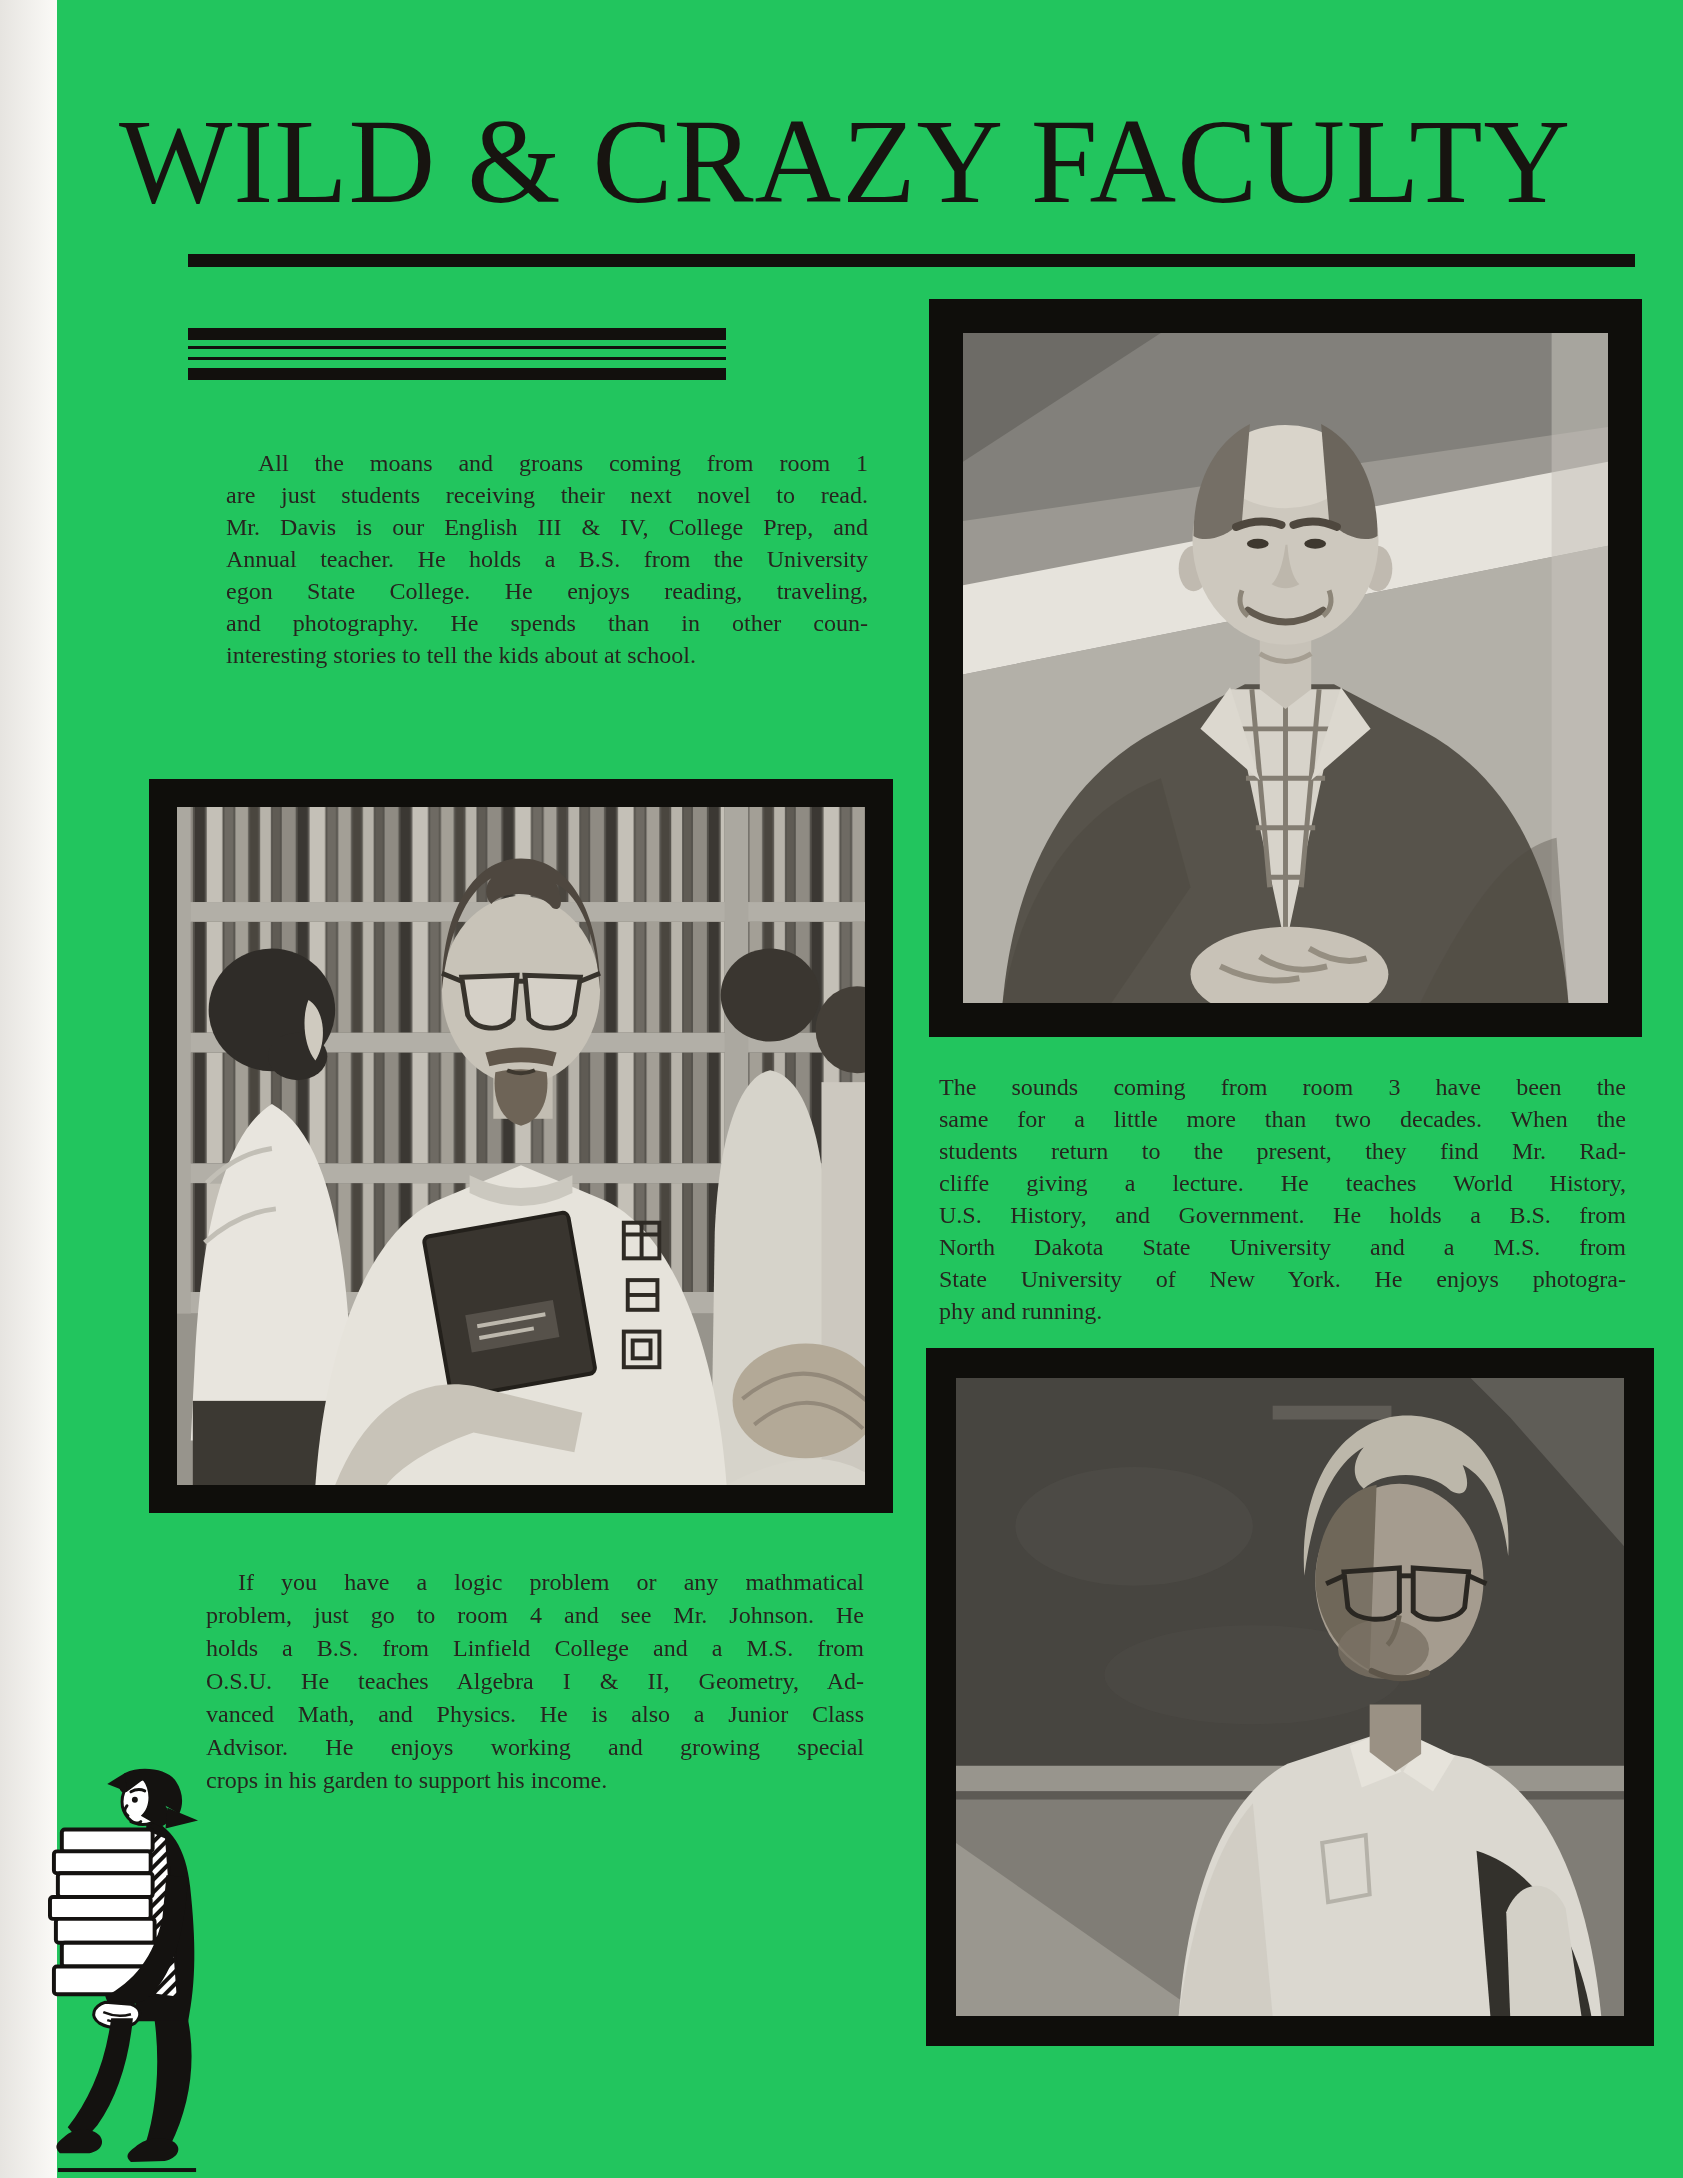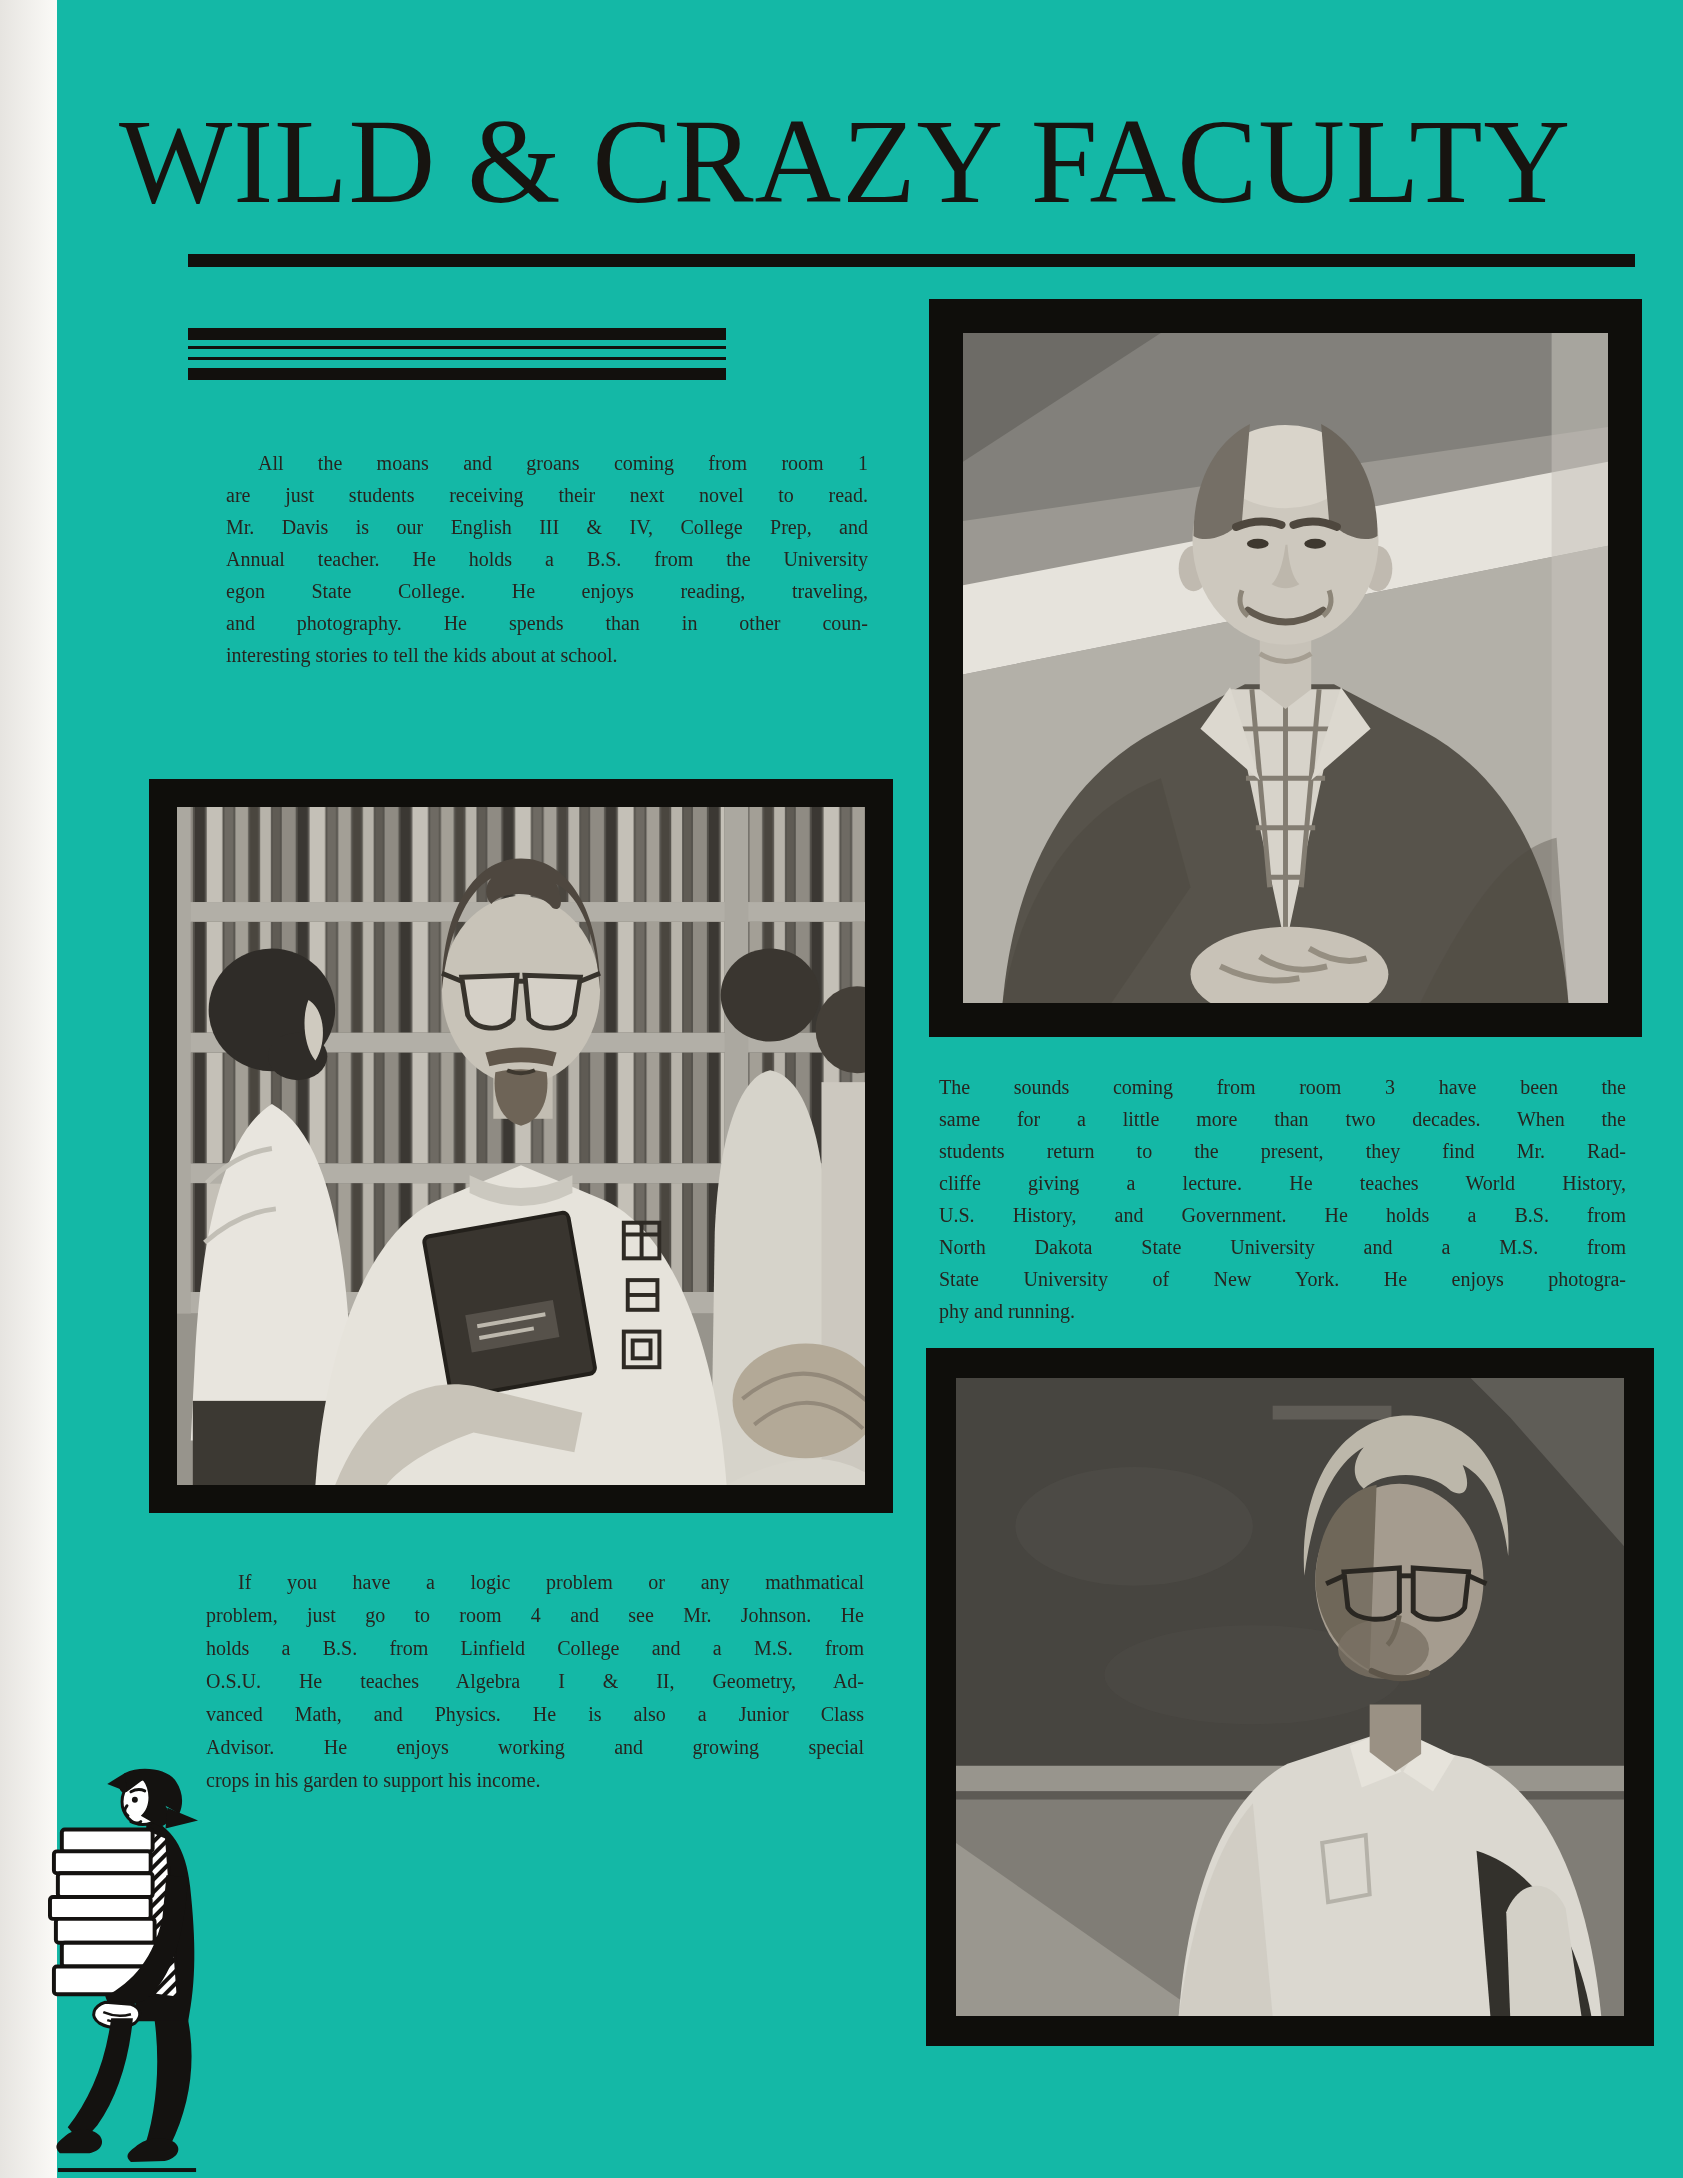--- a/index.html
+++ b/index.html
@@ -1,39 +1,39 @@
 <!DOCTYPE html>
 <html><head>
 <meta charset="utf-8">
 <style>
   html,body { margin:0; padding:0; background:#e9e7e3; }
   .page {
     position:relative; width:1683px; height:2178px;
-    background:#14b8a6; overflow:hidden;
+    background:#22c55e; overflow:hidden;
     font-family:"Liberation Serif", serif; color:#201d19;
   }
   .page::before{
     content:""; position:absolute; left:0; top:0; bottom:0; width:57px;
     background:linear-gradient(90deg,#e6e4e0,#fbfaf7); pointer-events:none;
   }
   .title{
     position:absolute; left:119px; top:99px; width:1445px; margin:0;
     text-align:center; font-size:120px; line-height:1.05; font-weight:normal;
     letter-spacing:1px; color:#171410; white-space:nowrap;
   }
   .title-rule{
     position:absolute; left:188px; top:254px; width:1447px; height:13px;
     background:#12100d;
   }
   .divider{ position:absolute; left:188px; top:328px; width:538px; }
   .divider .bar-thick{ height:12px; background:#12100d; }
   .divider .bar-thin { height:3px;  background:#12100d; }
   .divider .gap-a{ height:6px; } .divider .gap-b{ height:8px; }
 
-  .article{ position:absolute; font-size:20px; color:#27241f; }
+  .article{ position:absolute; font-size:24px; color:#27241f; }
   .tline{
     line-height:32px; height:32px; text-align:justify; overflow:hidden;
   }
   .tline::after{ content:""; display:inline-block; width:100%; height:0; }
   .tline-last{ text-align:left; }
   .tline-last::after{ content:none; }
   .indent-first .tline:first-child{ text-indent:32px; }
 
   .article-davis    { left:226px; top:447px;  width:642px; }
   .article-radcliffe{ left:939px; top:1071px; width:687px; }

